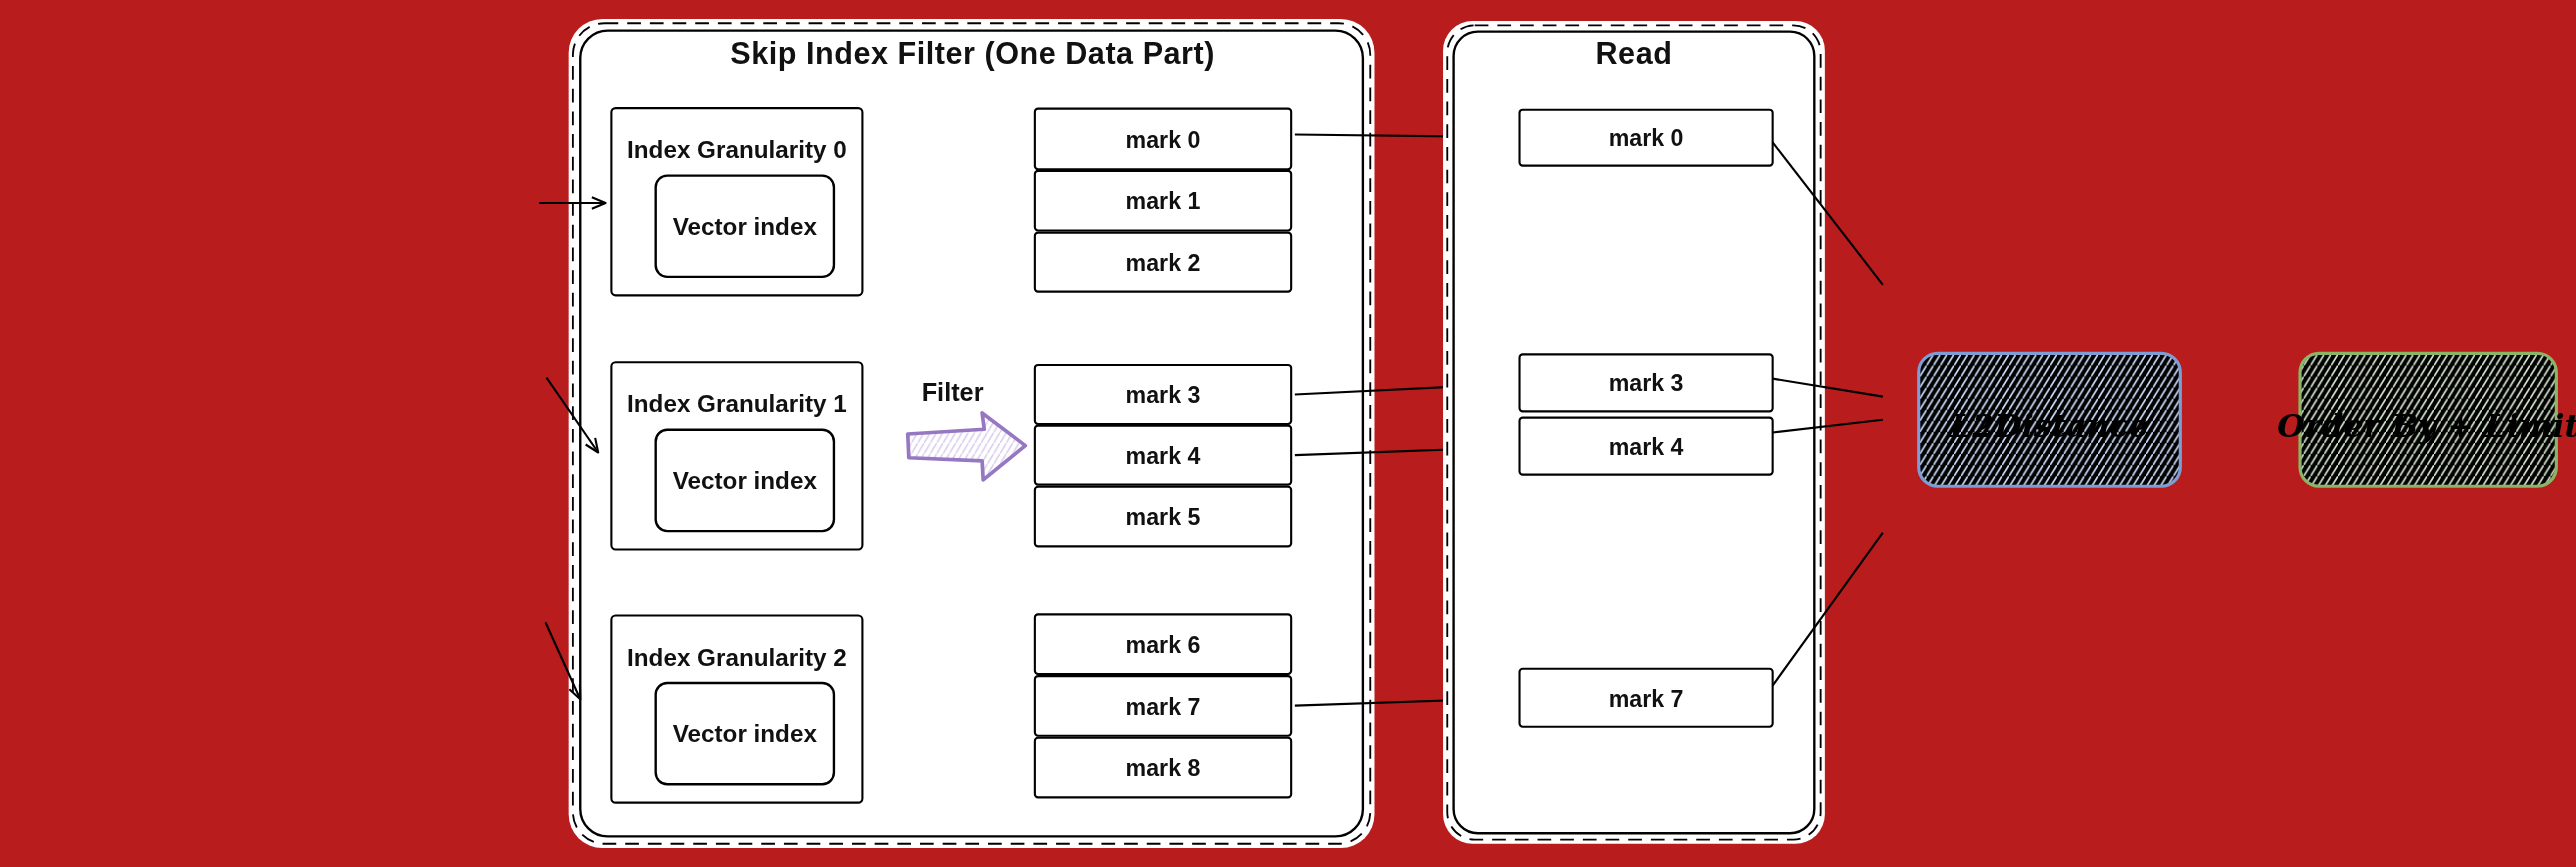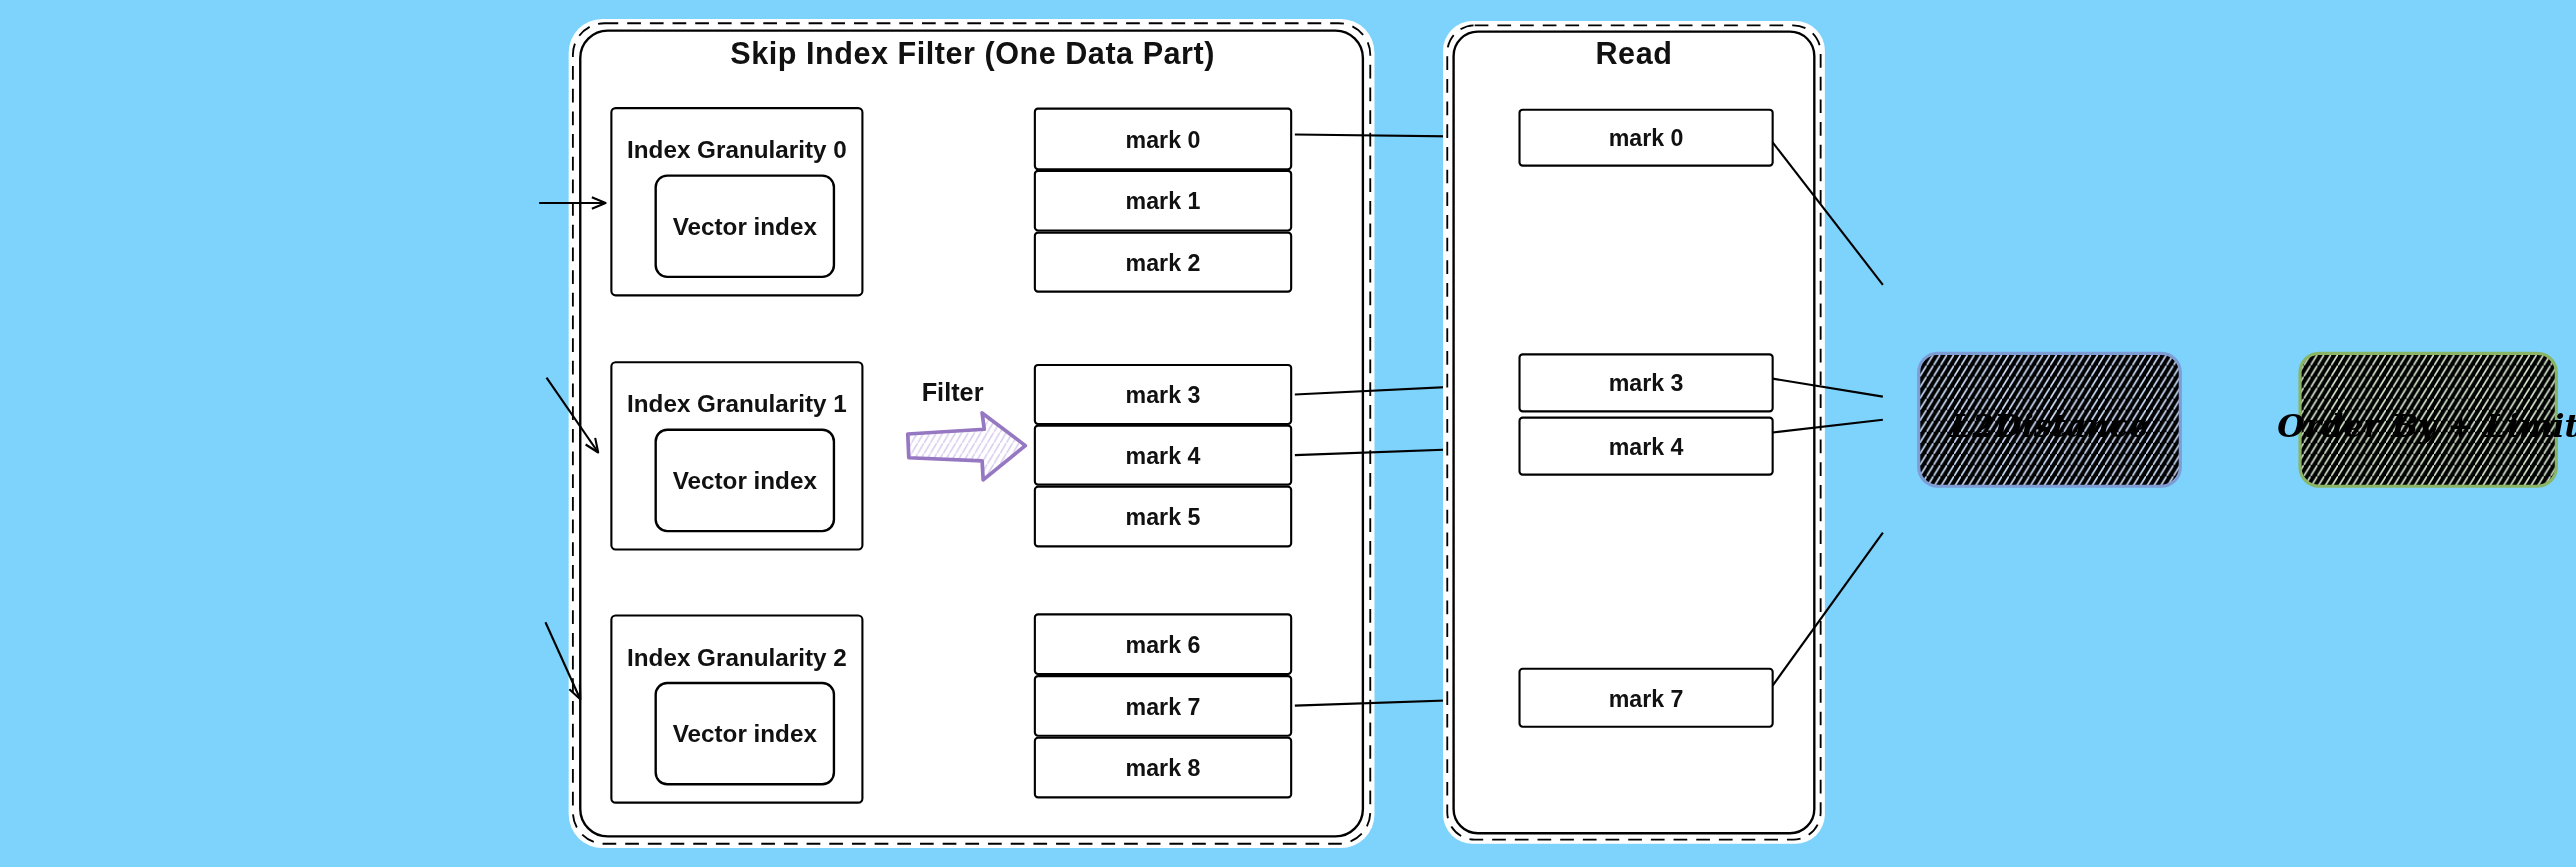--- a/index.html
+++ b/index.html
@@ -1,16 +1,16 @@
 <!DOCTYPE html>
 <html style="font-size:8.4px"><head>
 <meta charset="utf-8">
 <style>
   html,body{margin:0;padding:0;background:#000;}
-  .stage{position:relative;width:2576px;height:867px;background:#7dd3fc;overflow:hidden;}
+  .stage{position:relative;width:2576px;height:867px;background:#b91c1c;overflow:hidden;}
   svg{display:block;}
   text{font-family:"Liberation Sans",sans-serif;fill:#111;}
   .panel-title{font-size:58px;font-weight:700;letter-spacing:1px;}
   .box-title{font-size:46px;font-weight:700;}
   .mark-label{font-size:44px;font-weight:700;}
   .filter-label{font-size:48px;font-weight:700;}
   .script-label{font-family:"DejaVu Serif",serif;font-style:italic;font-weight:700;font-size:60px;fill:#000;}
   .plain-mark{fill:#fff;stroke:#000;stroke-width:4;}
   .conn{stroke:#000;stroke-width:4;fill:none;}
 </style>

